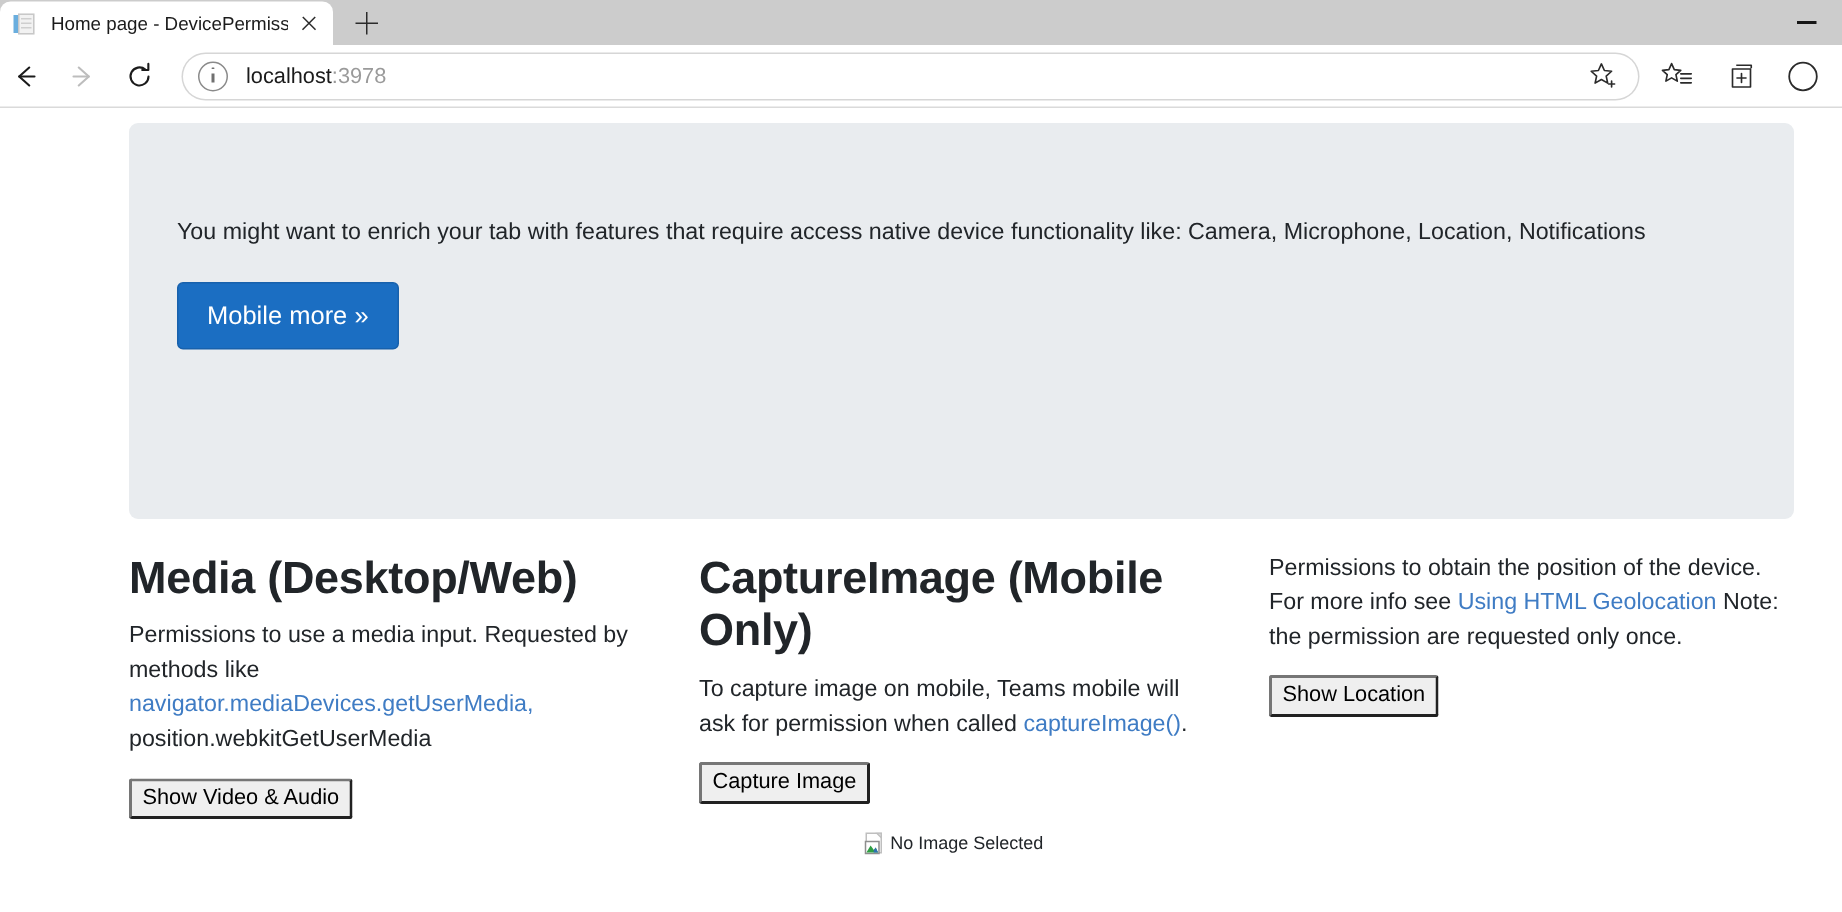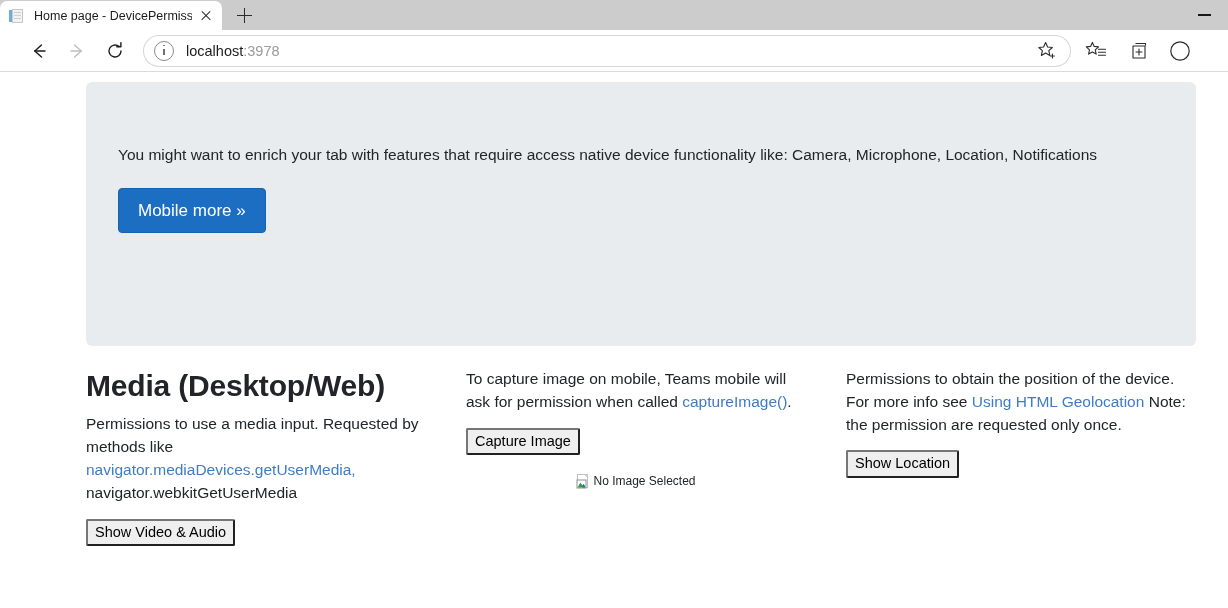--- a/index.html
+++ b/index.html
@@ -141,21 +141,21 @@
     width: 13px; height: 2px;
     background: #161616;
   }
 
   
   .toolbar {
     height: 42px;
     background: #ffffff;
     display: flex;
     align-items: center;
-    padding: 0 22px;
+    padding: 0 0;
     box-sizing: border-box;
     border-bottom: 1px solid #dadada;
     flex: 0 0 auto;
   }
 
   .nav-btn {
     width: 38px;
     height: 34px;
     position: relative;
     flex: 0 0 38px;
@@ -408,25 +408,26 @@
 
     <div class="jumbotron">
       <p class="jumbo-lead">You might want to enrich your tab with features that require access native device functionality like: Camera, Microphone, Location, Notifications</p>
       <button class="btn-primary">Mobile more »</button>
     </div>
 
     <div class="columns">
 
       <div class="col">
         <h2>Media (Desktop/Web)</h2>
-        <p><span>Permissions to use a media input. Requested by methods like </span><a href="#">navigator.mediaDevices.getUserMedia,</a><span> navigator.webkitGetUserMedia</span></p>
+        <p><span>Permissions to use a media input. Requested by methods like </span><a href="#">navigator.mediaDevices.getUserMedia,</a><span> position.webkitGetUserMedia</span></p>
         <button class="native-btn">Show Video &amp; Audio</button>
       </div>
 
       <div class="col">
+        <h2>CaptureImage (Mobile Only)</h2>
         <p><span>To capture image on mobile, Teams mobile will ask for permission when called </span><a href="#">captureImage()</a><span>.</span></p>
         <button class="native-btn">Capture Image</button>
         <div class="broken-img">
           <span class="bi-glyph">
             <svg width="16" height="16" viewBox="0 0 16 16">
               <rect x="1.5" y="1.5" width="10" height="13" fill="#ffffff" stroke="#bfbfbf" stroke-width="1"></rect>
               <path d="M8.5 1.5 h3 v3 Z" fill="#dcdcdc" stroke="#bfbfbf" stroke-width="0.8"></path>
               <rect x="1" y="7" width="9" height="8" fill="#ffffff" stroke="#8f8f8f" stroke-width="1"></rect>
               <path d="M1.6 14.4 L4.4 9.6 L6.6 12.6 L7.8 11 L9.4 14.4 Z" fill="#2f9e44"></path>
               <path d="M6.6 12.6 L7.8 11 L9.4 14.4 H6.4 Z" fill="#2f6fb0"></path>

